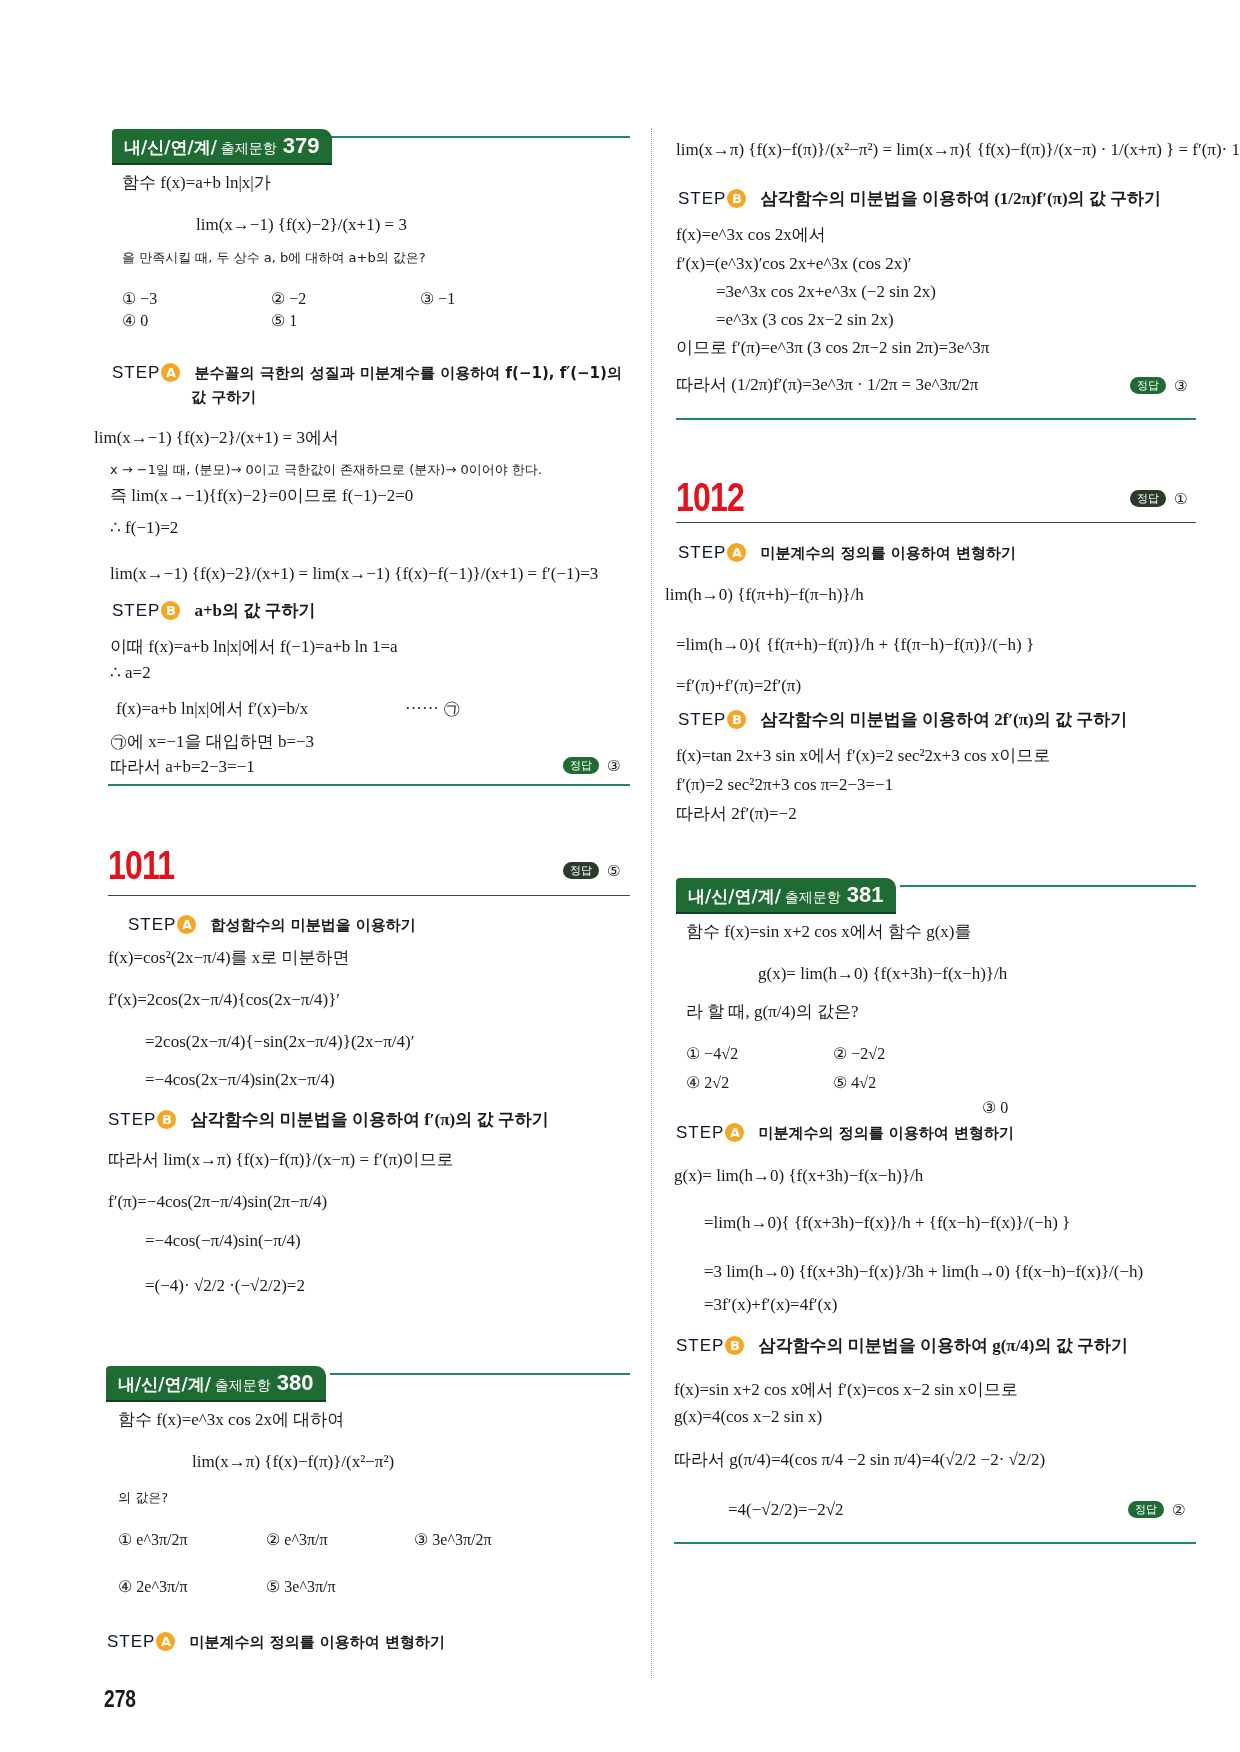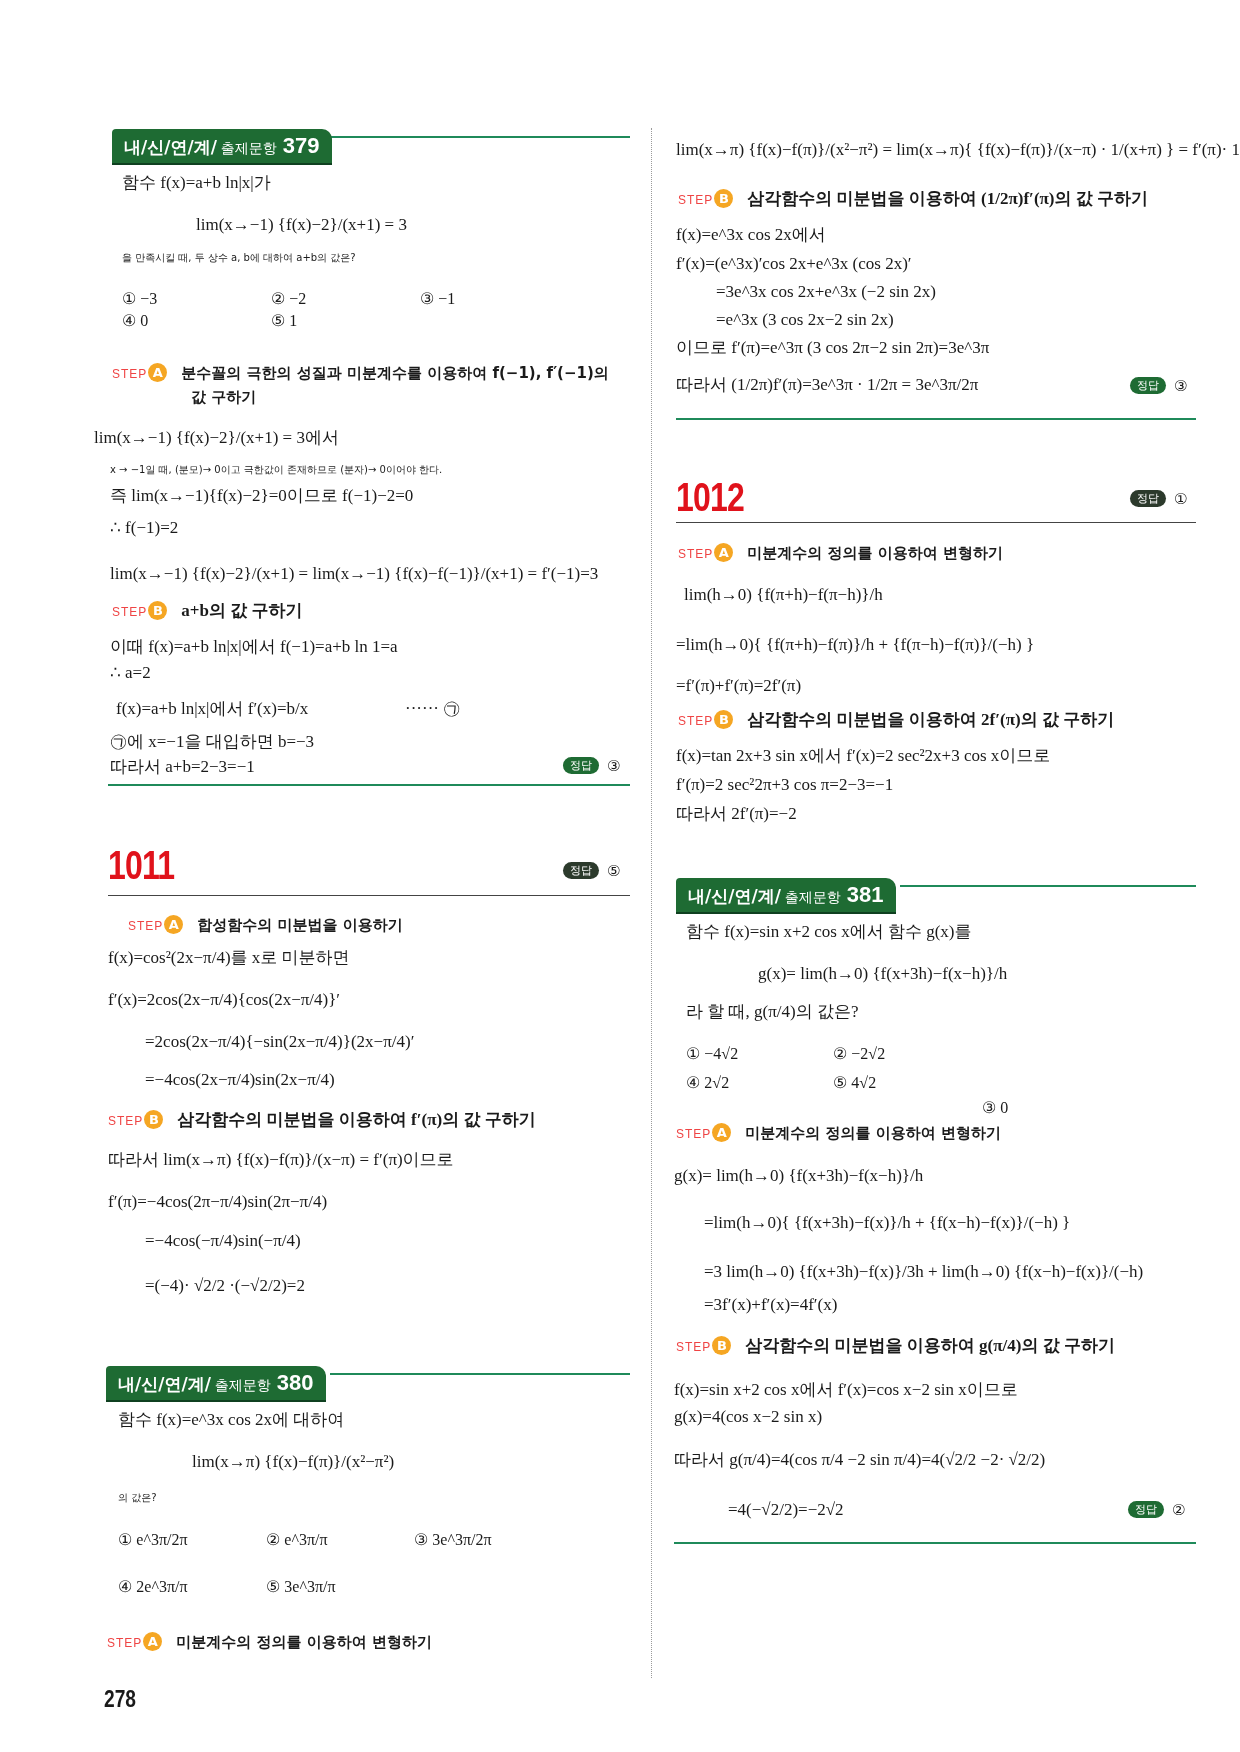--- a/index.html
+++ b/index.html
@@ -1,31 +1,31 @@
 <!DOCTYPE html>
 <html><head>
 <meta charset="utf-8">
 <style>
   html, body { margin: 0; padding: 0; background: #ffffff; }
   body { width: 1240px; height: 1752px; position: relative; overflow: hidden;
          font-family: "DejaVu Sans", "Liberation Sans", sans-serif; color: #1a1a1a; }
-  .line { position: absolute; white-space: nowrap; font-size: 10px; line-height: 20px; }
+  .line { position: absolute; white-space: nowrap; font-size: 13px; line-height: 20px; }
   .math { font-family: "Liberation Serif", "DejaVu Serif", serif; font-size: 17px; }
   .col-divider { position: absolute; left: 651px; top: 128px; height: 1550px; border-left: 1px dotted #9a9a9a; }
   .sec-rule { position: absolute; height: 2px; background: #1f8a5a; }
   .dark-rule { position: absolute; height: 1px; background: #444; }
   .tag { position: absolute; height: 34px; background: #1e6b33; border-radius: 4px 10px 0 0;
          color: #fff; font-weight: bold; font-size: 17px; line-height: 34px; padding: 0 12px;
          box-shadow: 0 2px 0 #0f4020; white-space: nowrap; }
   .tag .num { font-size: 22px; margin-left: 6px; font-family: "Liberation Sans", sans-serif; }
   .tag .sub { font-size: 14px; font-weight: normal; margin-left: 4px; }
   .qnum { position: absolute; color: #e0121b; font-weight: bold; font-size: 40px;
           font-family: "Liberation Sans", sans-serif; letter-spacing: -1px; transform: scaleX(0.8); transform-origin: left; }
   .step { position: absolute; white-space: nowrap; font-size: 15px; font-weight: bold; line-height: 22px; }
-  .step .lbl { color: #ef4444; font-family: "Liberation Sans", sans-serif; font-weight: normal; font-size: 12px; letter-spacing: 1px; }
+  .step .lbl { color: #0f172a; font-family: "Liberation Sans", sans-serif; font-weight: normal; font-size: 17px; letter-spacing: 1px; }
   .step .circ { display: inline-block; width: 19px; height: 19px; border-radius: 50%; background: #f5a623;
                 color: #fff; text-align: center; font-size: 13px; line-height: 19px; margin-left: 1px; margin-right: 14px; vertical-align: 1px; }
   .badge { position: absolute; white-space: nowrap; font-size: 15px; }
   .badge .pill { display: inline-block; background: #1e6b33; color: #fff; border-radius: 10px; font-size: 11px;
                  padding: 1px 7px; margin-right: 8px; vertical-align: 2px; }
   .badge .pill.dark { background: #2c3a2c; }
   .choice { position: absolute; white-space: nowrap; font-size: 16px; }
   .pageno { position: absolute; left: 104px; top: 1685px; font-size: 24px; font-weight: bold;
             font-family: "Liberation Sans", sans-serif; transform: scaleX(0.8); transform-origin: left; }
 </style>
@@ -126,21 +126,21 @@
 <div class="sec-rule" style="left:676px; top:418px; width:520px; height:1.5px;"></div>
 
 <div class="qnum" style="left:676px; top:475px;">1012</div>
 <div class="badge" style="left:1130px; top:490px;">
   <span class="pill dark">정답</span><span>①</span>
 </div>
 <div class="dark-rule" style="left:676px; top:522px; width:520px;"></div>
 <div class="step" style="left:678px; top:542px;">
   <span class="lbl">STEP</span><span class="circ">A</span><span>미분계수의 정의를 이용하여 변형하기</span>
 </div>
-<div class="line math" style="left:684px; top:585px;text-align:right;">lim(h→0) {f(π+h)−f(π−h)}/h</div>
+<div class="line math" style="left:665px; top:585px;text-align:right;">lim(h→0) {f(π+h)−f(π−h)}/h</div>
 <div class="line math" style="left:676px; top:635px;">=lim(h→0){ {f(π+h)−f(π)}/h + {f(π−h)−f(π)}/(−h) }</div>
 <div class="line math" style="left:676px; top:676px;">=f′(π)+f′(π)=2f′(π)</div>
 <div class="step" style="left:678px; top:709px;">
   <span class="lbl">STEP</span><span class="circ">B</span><span class="math">삼각함수의 미분법을 이용하여 2f′(π)의 값 구하기</span>
 </div>
 <div class="line math" style="left:676px; top:746px;">f(x)=tan 2x+3 sin x에서 f′(x)=2 sec²2x+3 cos x이므로</div>
 <div class="line math" style="left:676px; top:775px;">f′(π)=2 sec²2π+3 cos π=2−3=−1</div>
 <div class="line math" style="left:676px; top:804px;">따라서 2f′(π)=−2</div>
 
 <div class="sec-rule" style="left:900px; top:885px; width:296px;"></div>

